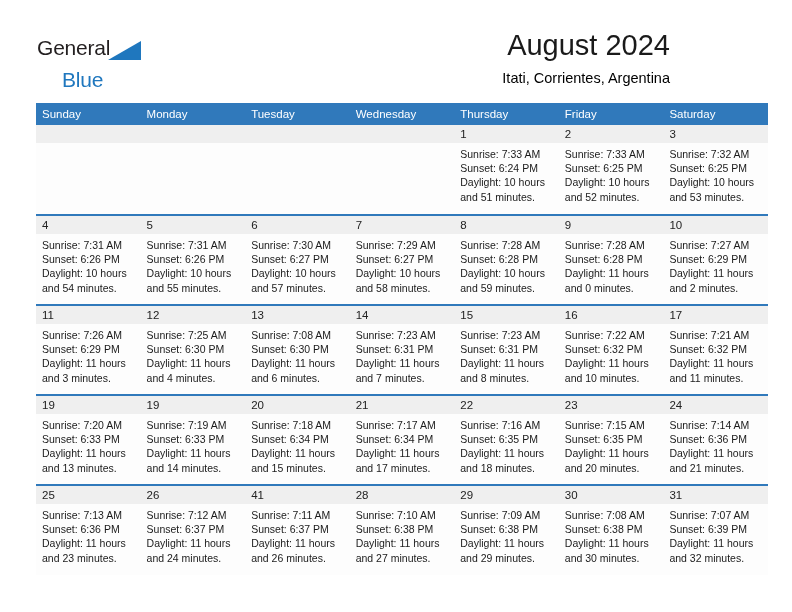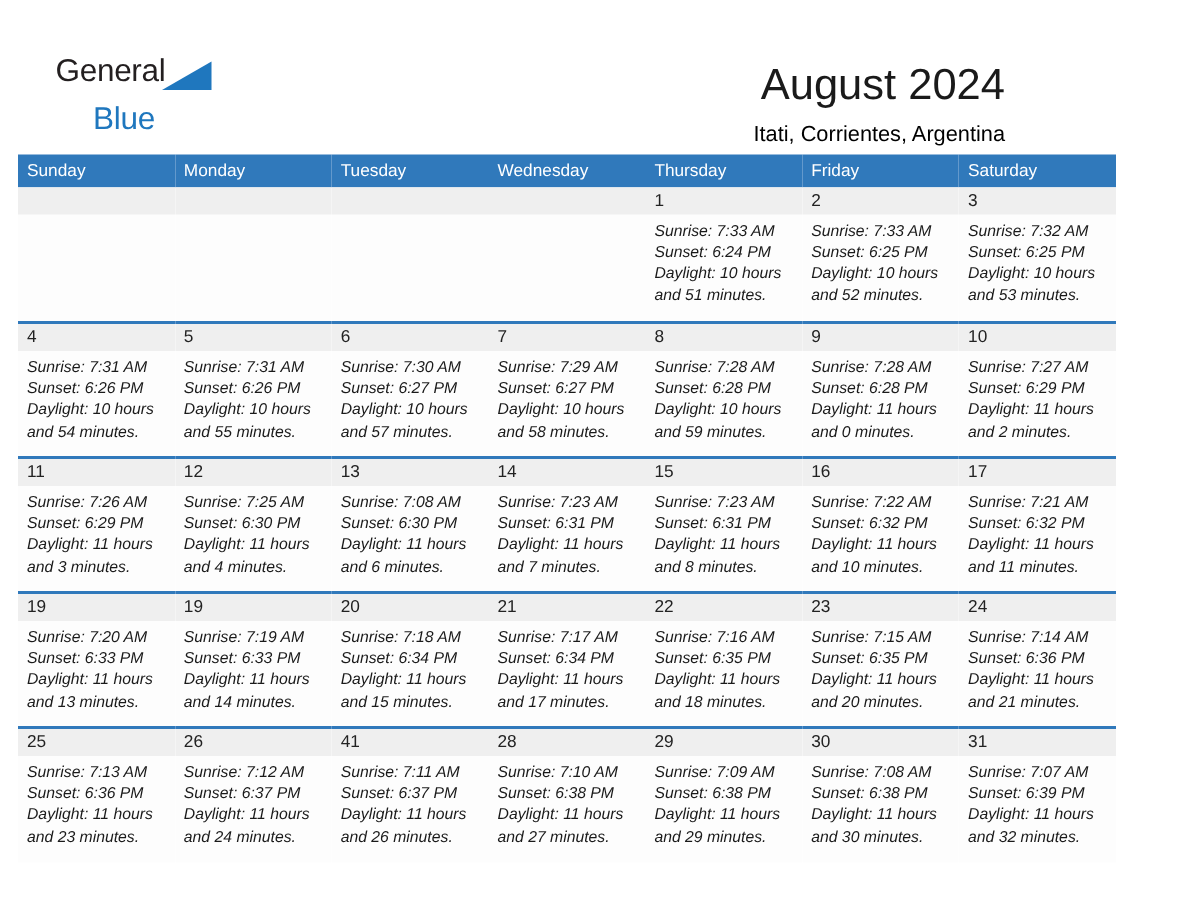--- a/index.html
+++ b/index.html
@@ -71,34 +71,33 @@
     right: 38px;
     top: 28px;
     text-align: right;
   }
   .cal-title {
     font-size: 29px;
     color: #1a1a1a;
     line-height: 34px;
     white-space: nowrap;
     font-weight: normal;
-    margin-top: 12px;
   }
   .cal-subtitle {
     font-size: 14.5px;
     color: #000000;
     line-height: 20px;
     margin-top: 6px;
     white-space: nowrap;
   }
 
   
   .calendar {
     position: absolute;
-    left: 12px;
+    left: 36px;
     top: 103px;
     width: 732px;
     border-collapse: collapse;
     table-layout: fixed;
   }
 
   .calendar th {
     background: #3079bb;
     color: #ffffff;
     font-size: 11.5px;
@@ -129,21 +128,20 @@
     font-size: 11.5px;
     color: #222222;
     line-height: 16px;
   }
 
   .cell-body {
     padding: 4px 6px 0 6px;
     font-size: 10.5px;
     line-height: 14.2px;
     color: #1a1a1a;
-    font-style: italic;
   }
   .cell-body div {
     white-space: nowrap;
   }
 </style>
 </head>
 <body>
 
 <div class="page">
 

